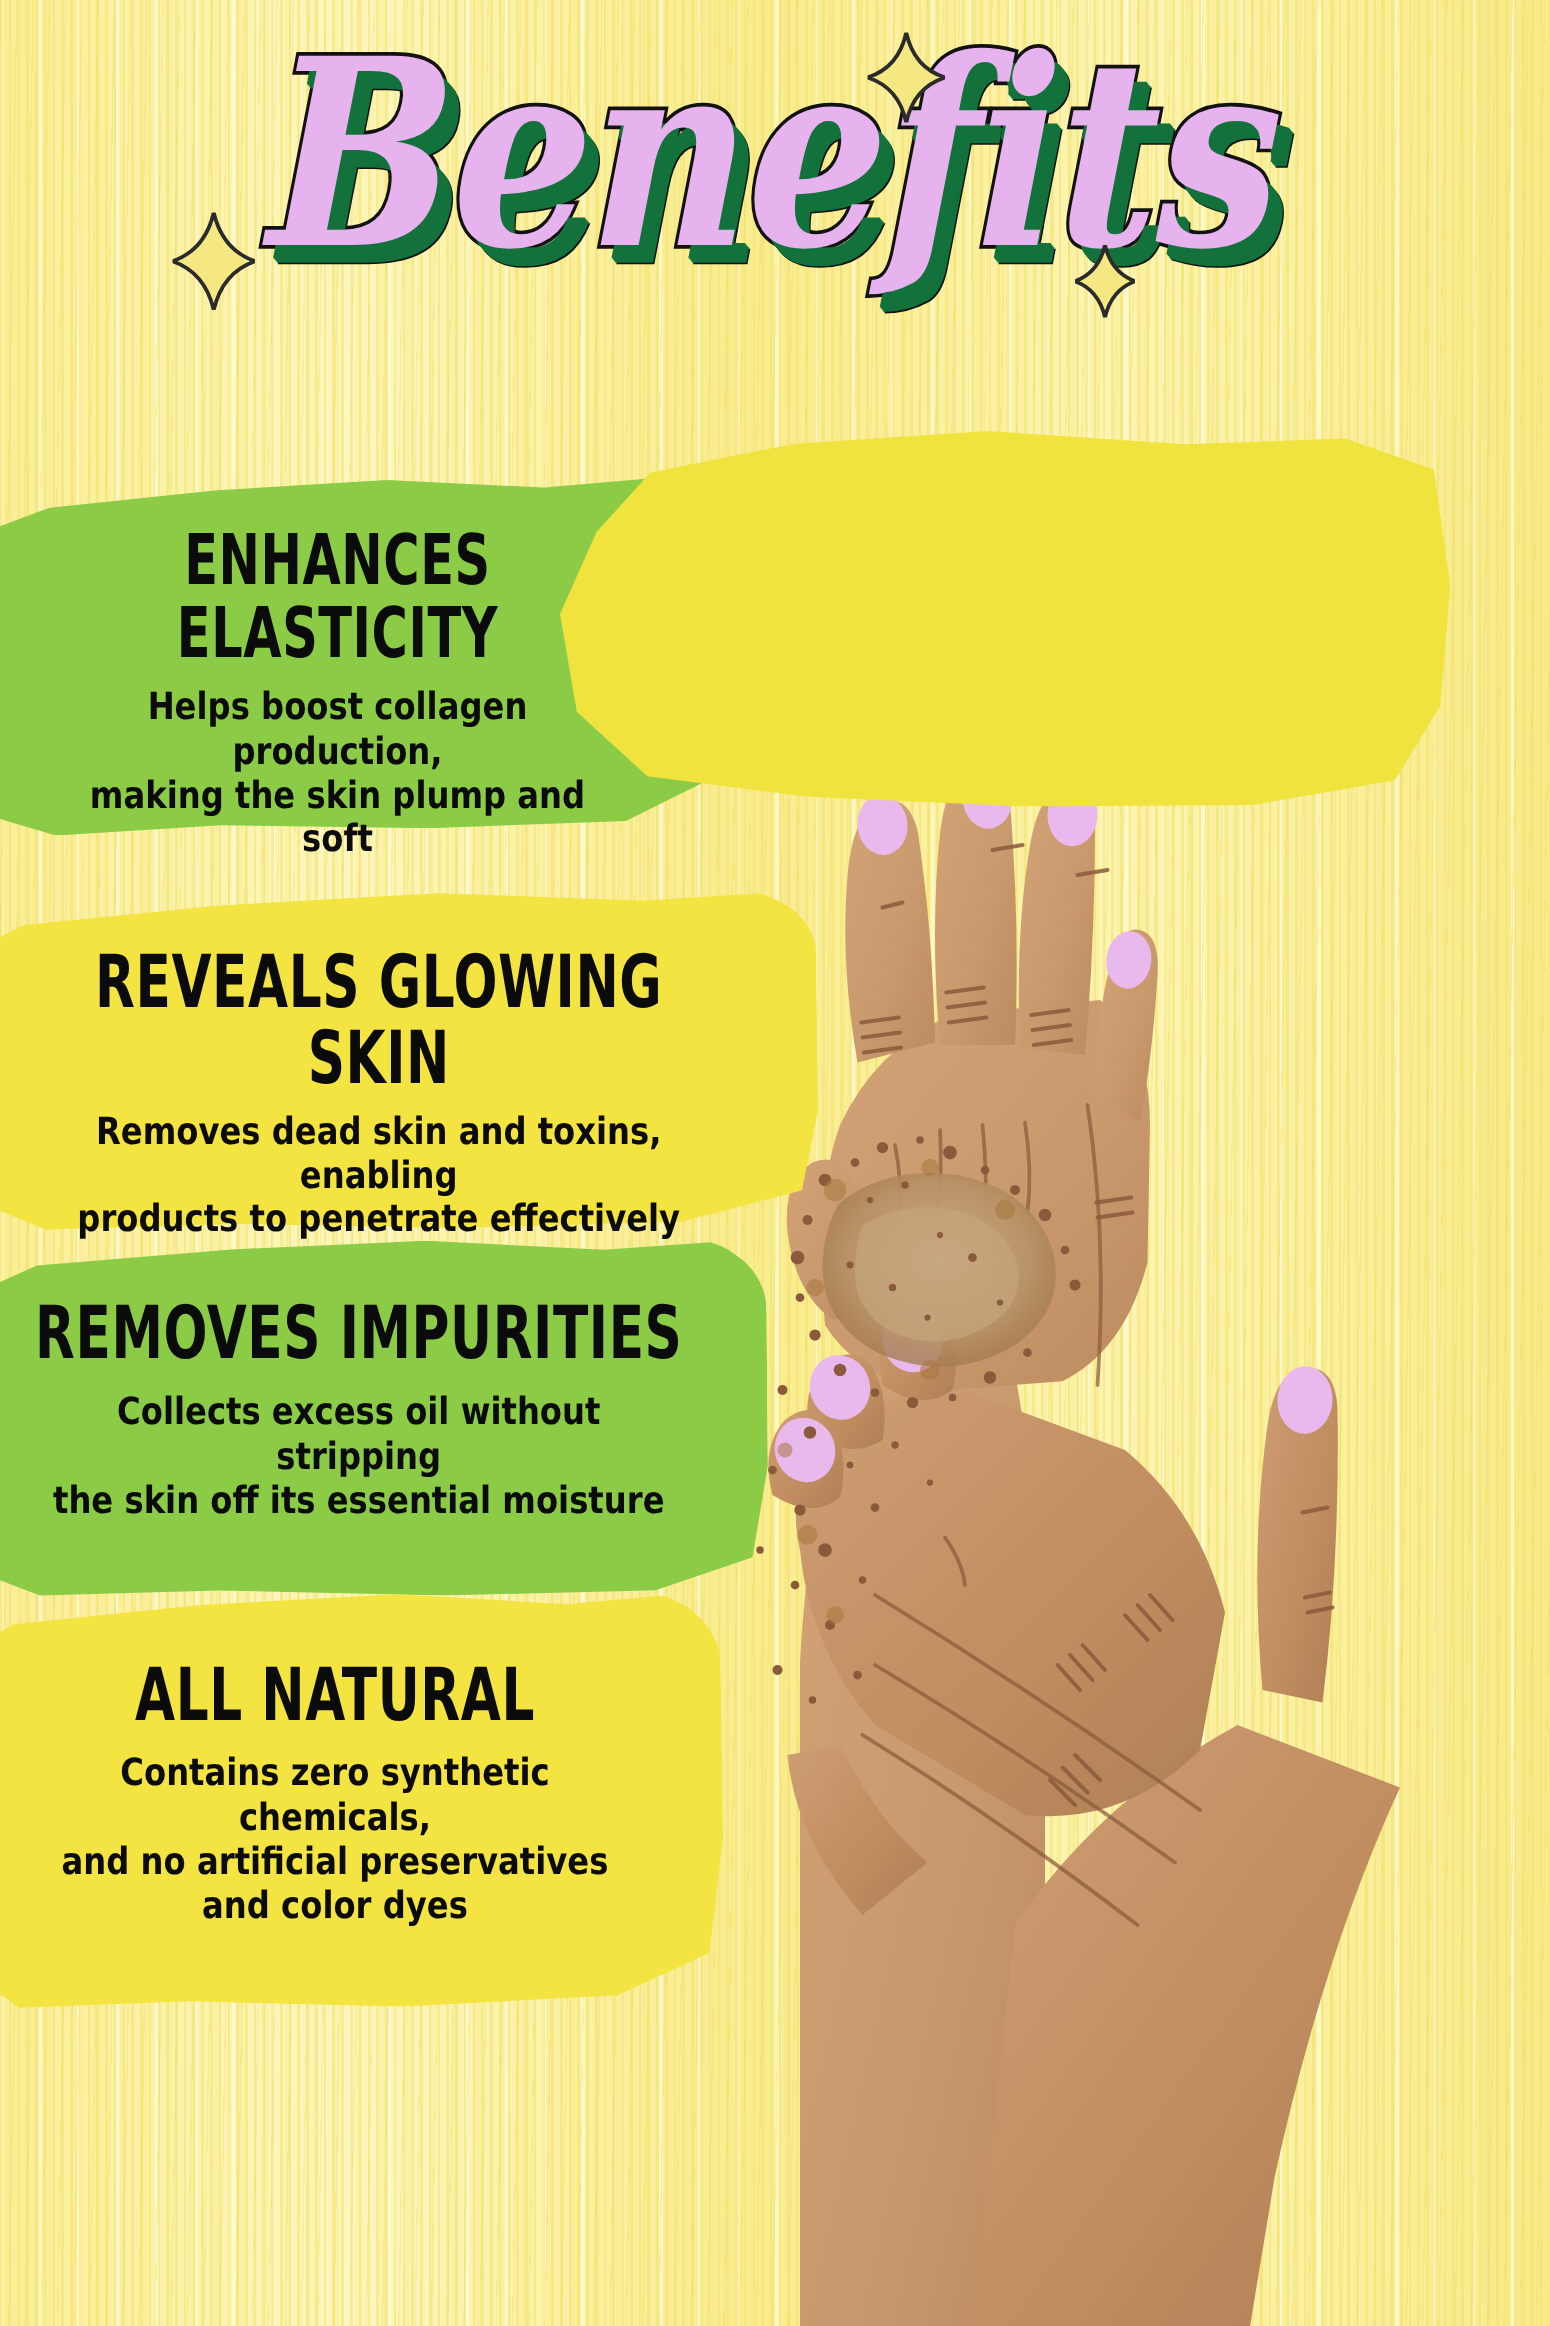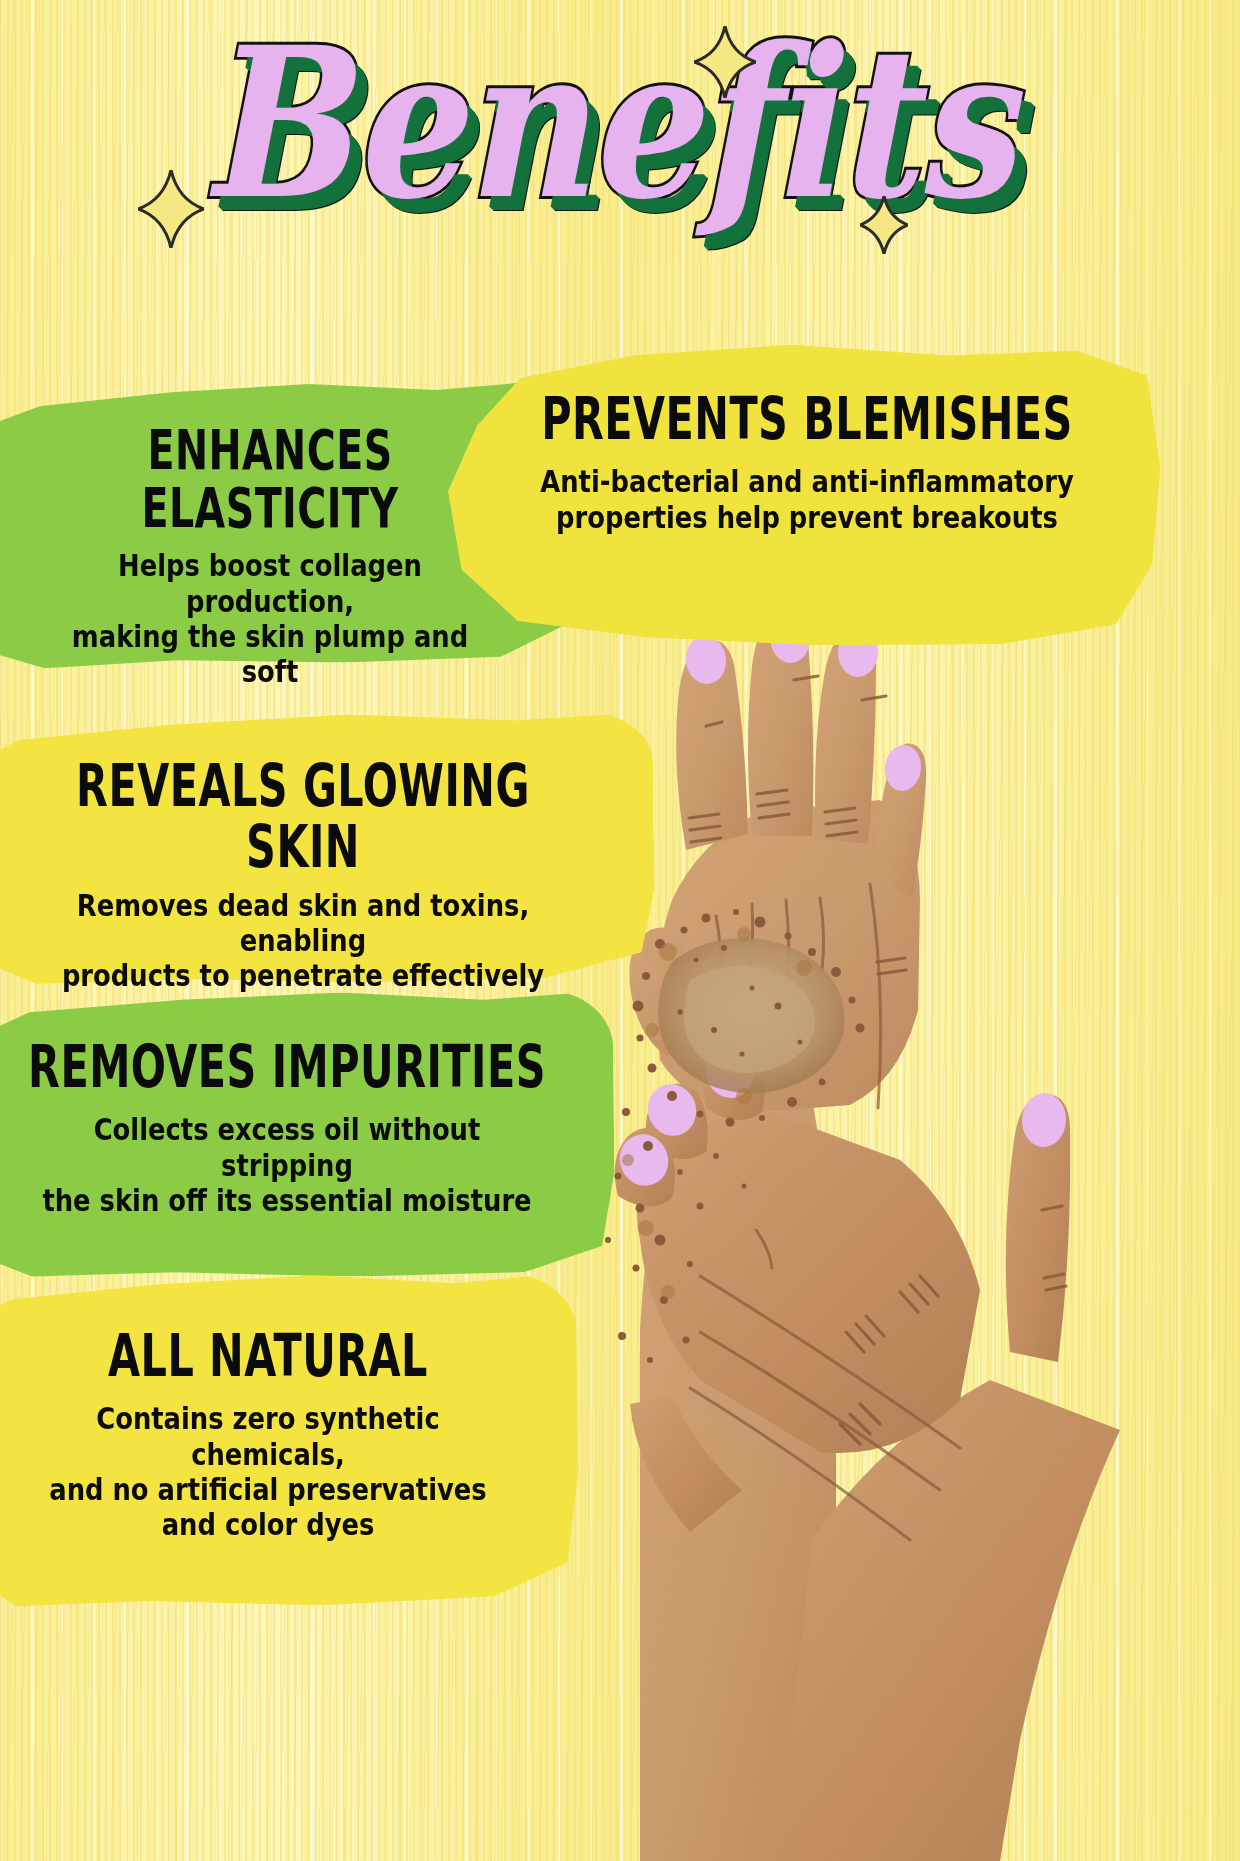--- a/index.html
+++ b/index.html
@@ -357,25 +357,20 @@
   <div class="content">
     <div class="head" style="white-space: pre-line;">ENHANCES
 ELASTICITY</div>
     <div class="body" style="white-space: pre-line;">Helps boost collagen production,
 making the skin plump and soft</div>
   </div>
 </div>
 
 <div class="blob" id="blob2">
   <div class="shape"></div>
-  <div class="content">
-    <div class="head" style="white-space: pre-line;">PREVENTS BLEMISHES</div>
-    <div class="body" style="white-space: pre-line;">Anti-bacterial and anti-inflammatory
-properties help prevent breakouts</div>
-  </div>
 </div>
 
 <div class="blob" id="blob3">
   <div class="shape"></div>
   <div class="content">
     <div class="head" style="white-space: pre-line;">REVEALS GLOWING SKIN</div>
     <div class="body" style="white-space: pre-line;">Removes dead skin and toxins, enabling
 products to penetrate effectively</div>
   </div>
 </div>

